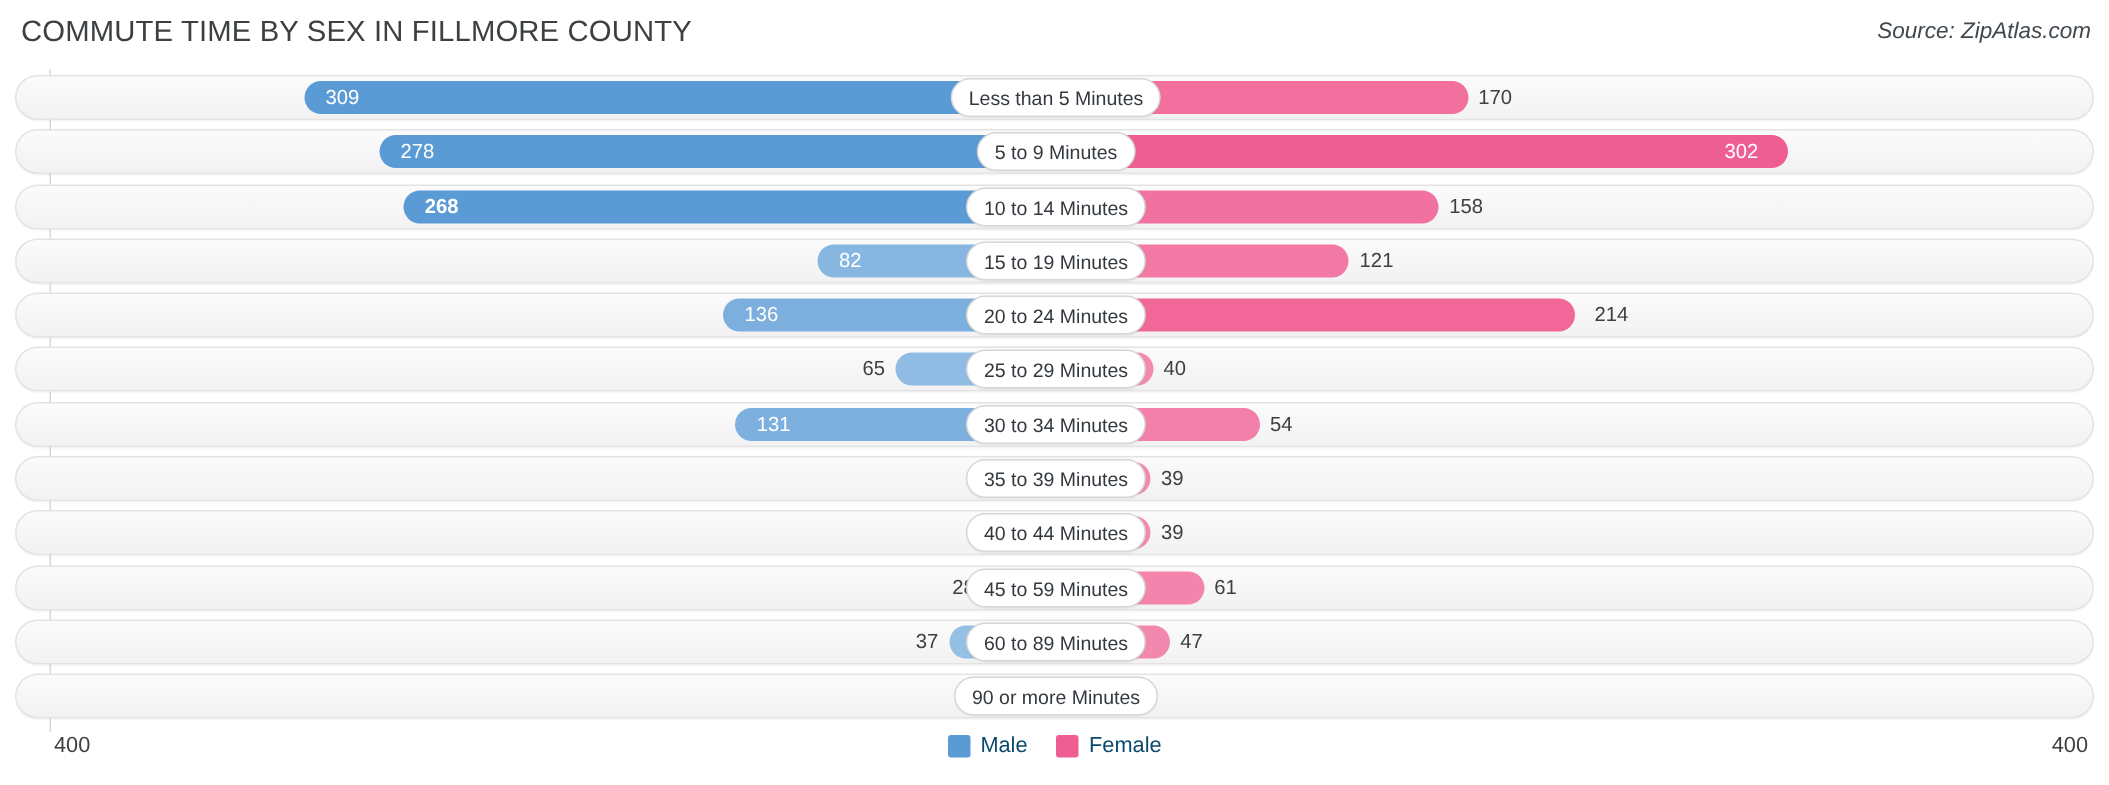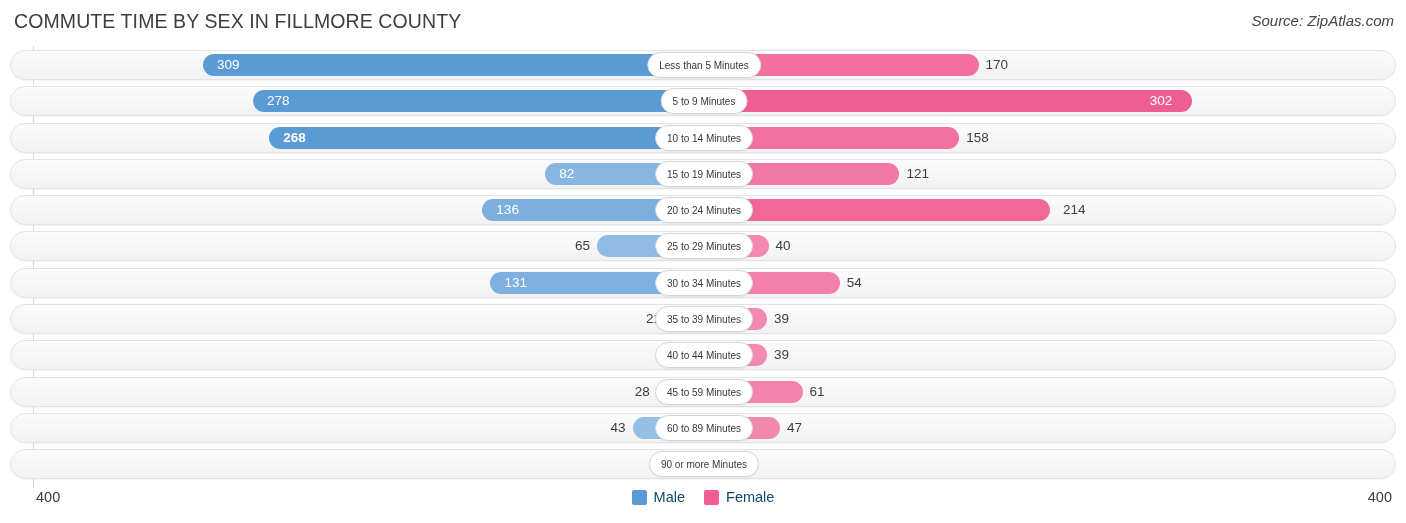--- a/index.html
+++ b/index.html
@@ -106,21 +106,21 @@
     color: #3c4043;
   }
   .cat-pill {
     position: absolute;
     top: 1px;
     height: 26px;
     line-height: 26px;
     background: #ffffff;
     border: 1px solid #d6d6d6;
     border-radius: 13px;
-    font-size: 10px;
+    font-size: 13px;
     color: #33393f;
     text-align: right;
     white-space: nowrap;
     padding: 0 11px;
     box-sizing: border-box;
     transform: translateX(-50%);
     box-shadow: 0 1px 1px rgba(0,0,0,0.05);
   }
   
   .footer {
@@ -243,21 +243,21 @@
         <div class="row">
           <div class="bar male" style="right: 693px; width: 45.22px; background: rgb(153, 193, 231);"></div>
           <div class="bar female" style="left: 693px; width: 98.515px; background: rgb(243, 133, 173);"></div>
           <div class="bar-value outside" style="right: 745.22px;">28</div>
           <div class="bar-value outside" style="left: 798.515px;">61</div>
           <div class="cat-pill" style="left: 693px;">45 to 59 Minutes</div>
         </div>
         <div class="row">
           <div class="bar male" style="right: 693px; width: 69.445px; background: rgb(149, 191, 229);"></div>
           <div class="bar female" style="left: 693px; width: 75.905px; background: rgb(243, 136, 175);"></div>
-          <div class="bar-value outside" style="right: 769.445px;">43</div>
+          <div class="bar-value outside" style="right: 769.445px;">37</div>
           <div class="bar-value outside" style="left: 775.905px;">47</div>
           <div class="cat-pill" style="left: 693px;">60 to 89 Minutes</div>
         </div>
         <div class="row">
           <div class="bar male" style="right: 693px; width: 24.225px; background: rgb(157, 195, 232);"></div>
           <div class="bar female" style="left: 693px; width: 8.075px; background: rgb(244, 143, 180);"></div>
           <div class="bar-value outside" style="right: 724.225px;">15</div>
           <div class="bar-value outside" style="left: 708.075px;">5</div>
           <div class="cat-pill" style="left: 693px;">90 or more Minutes</div>
         </div>

